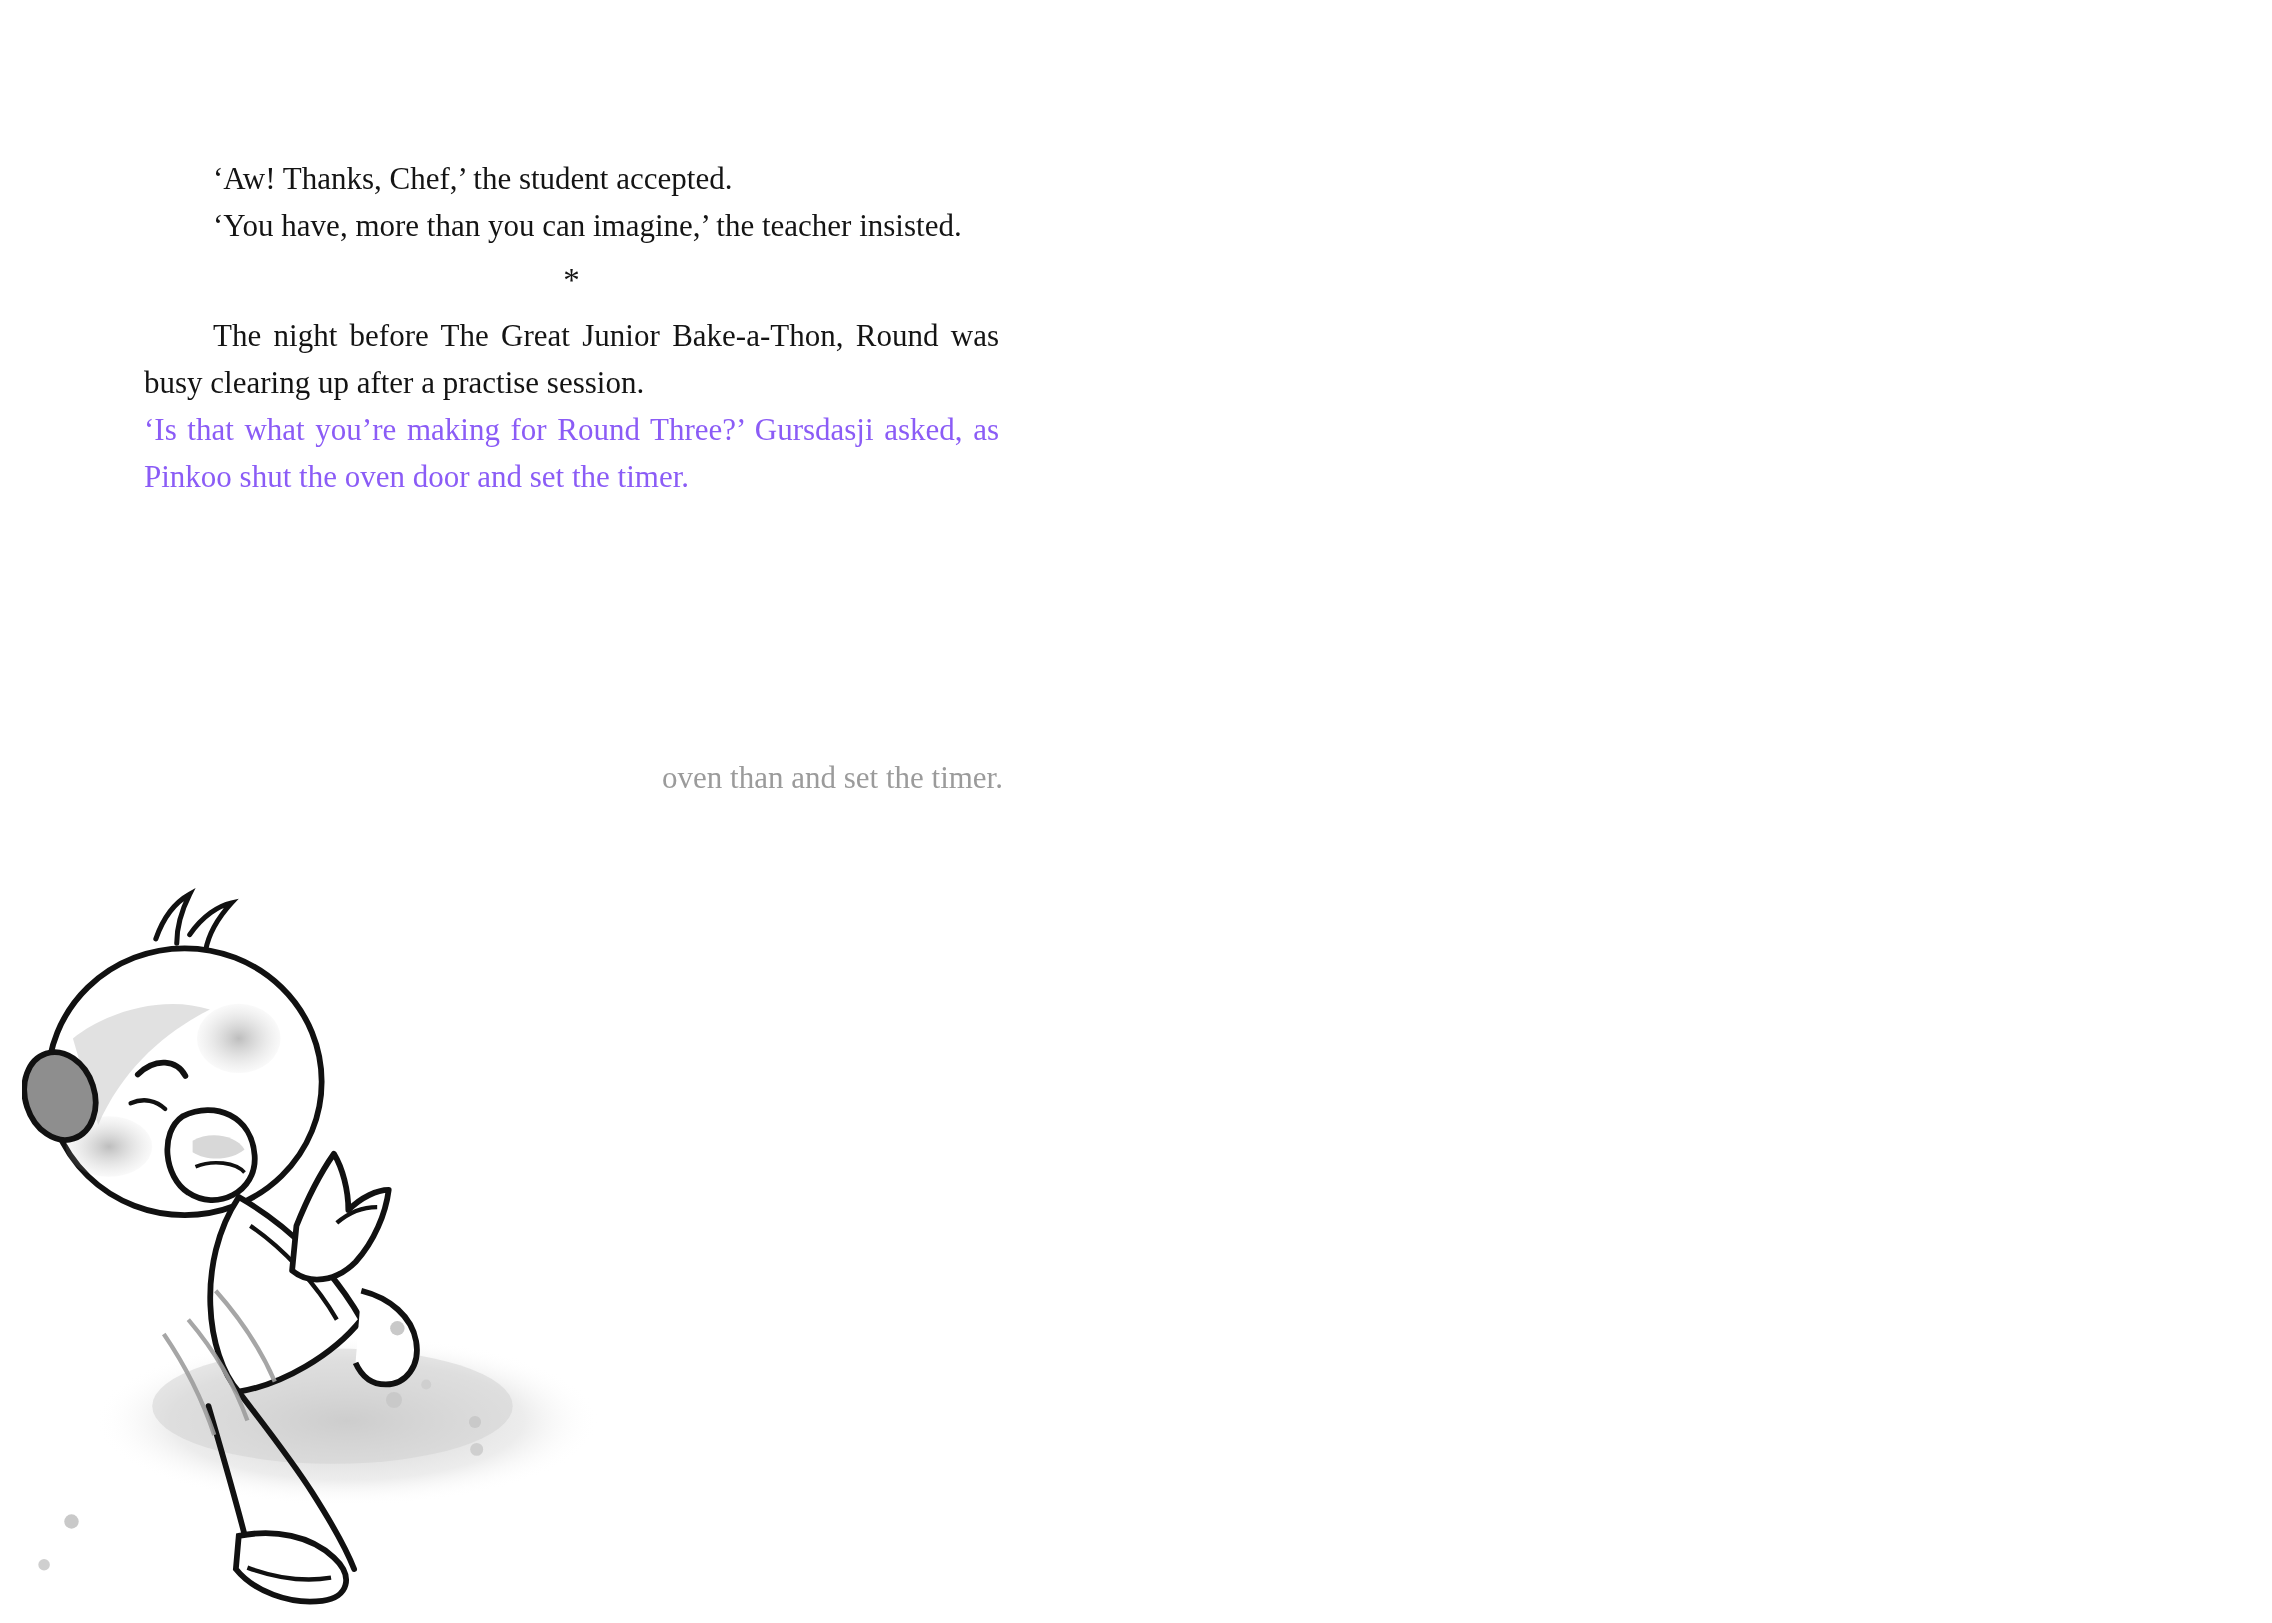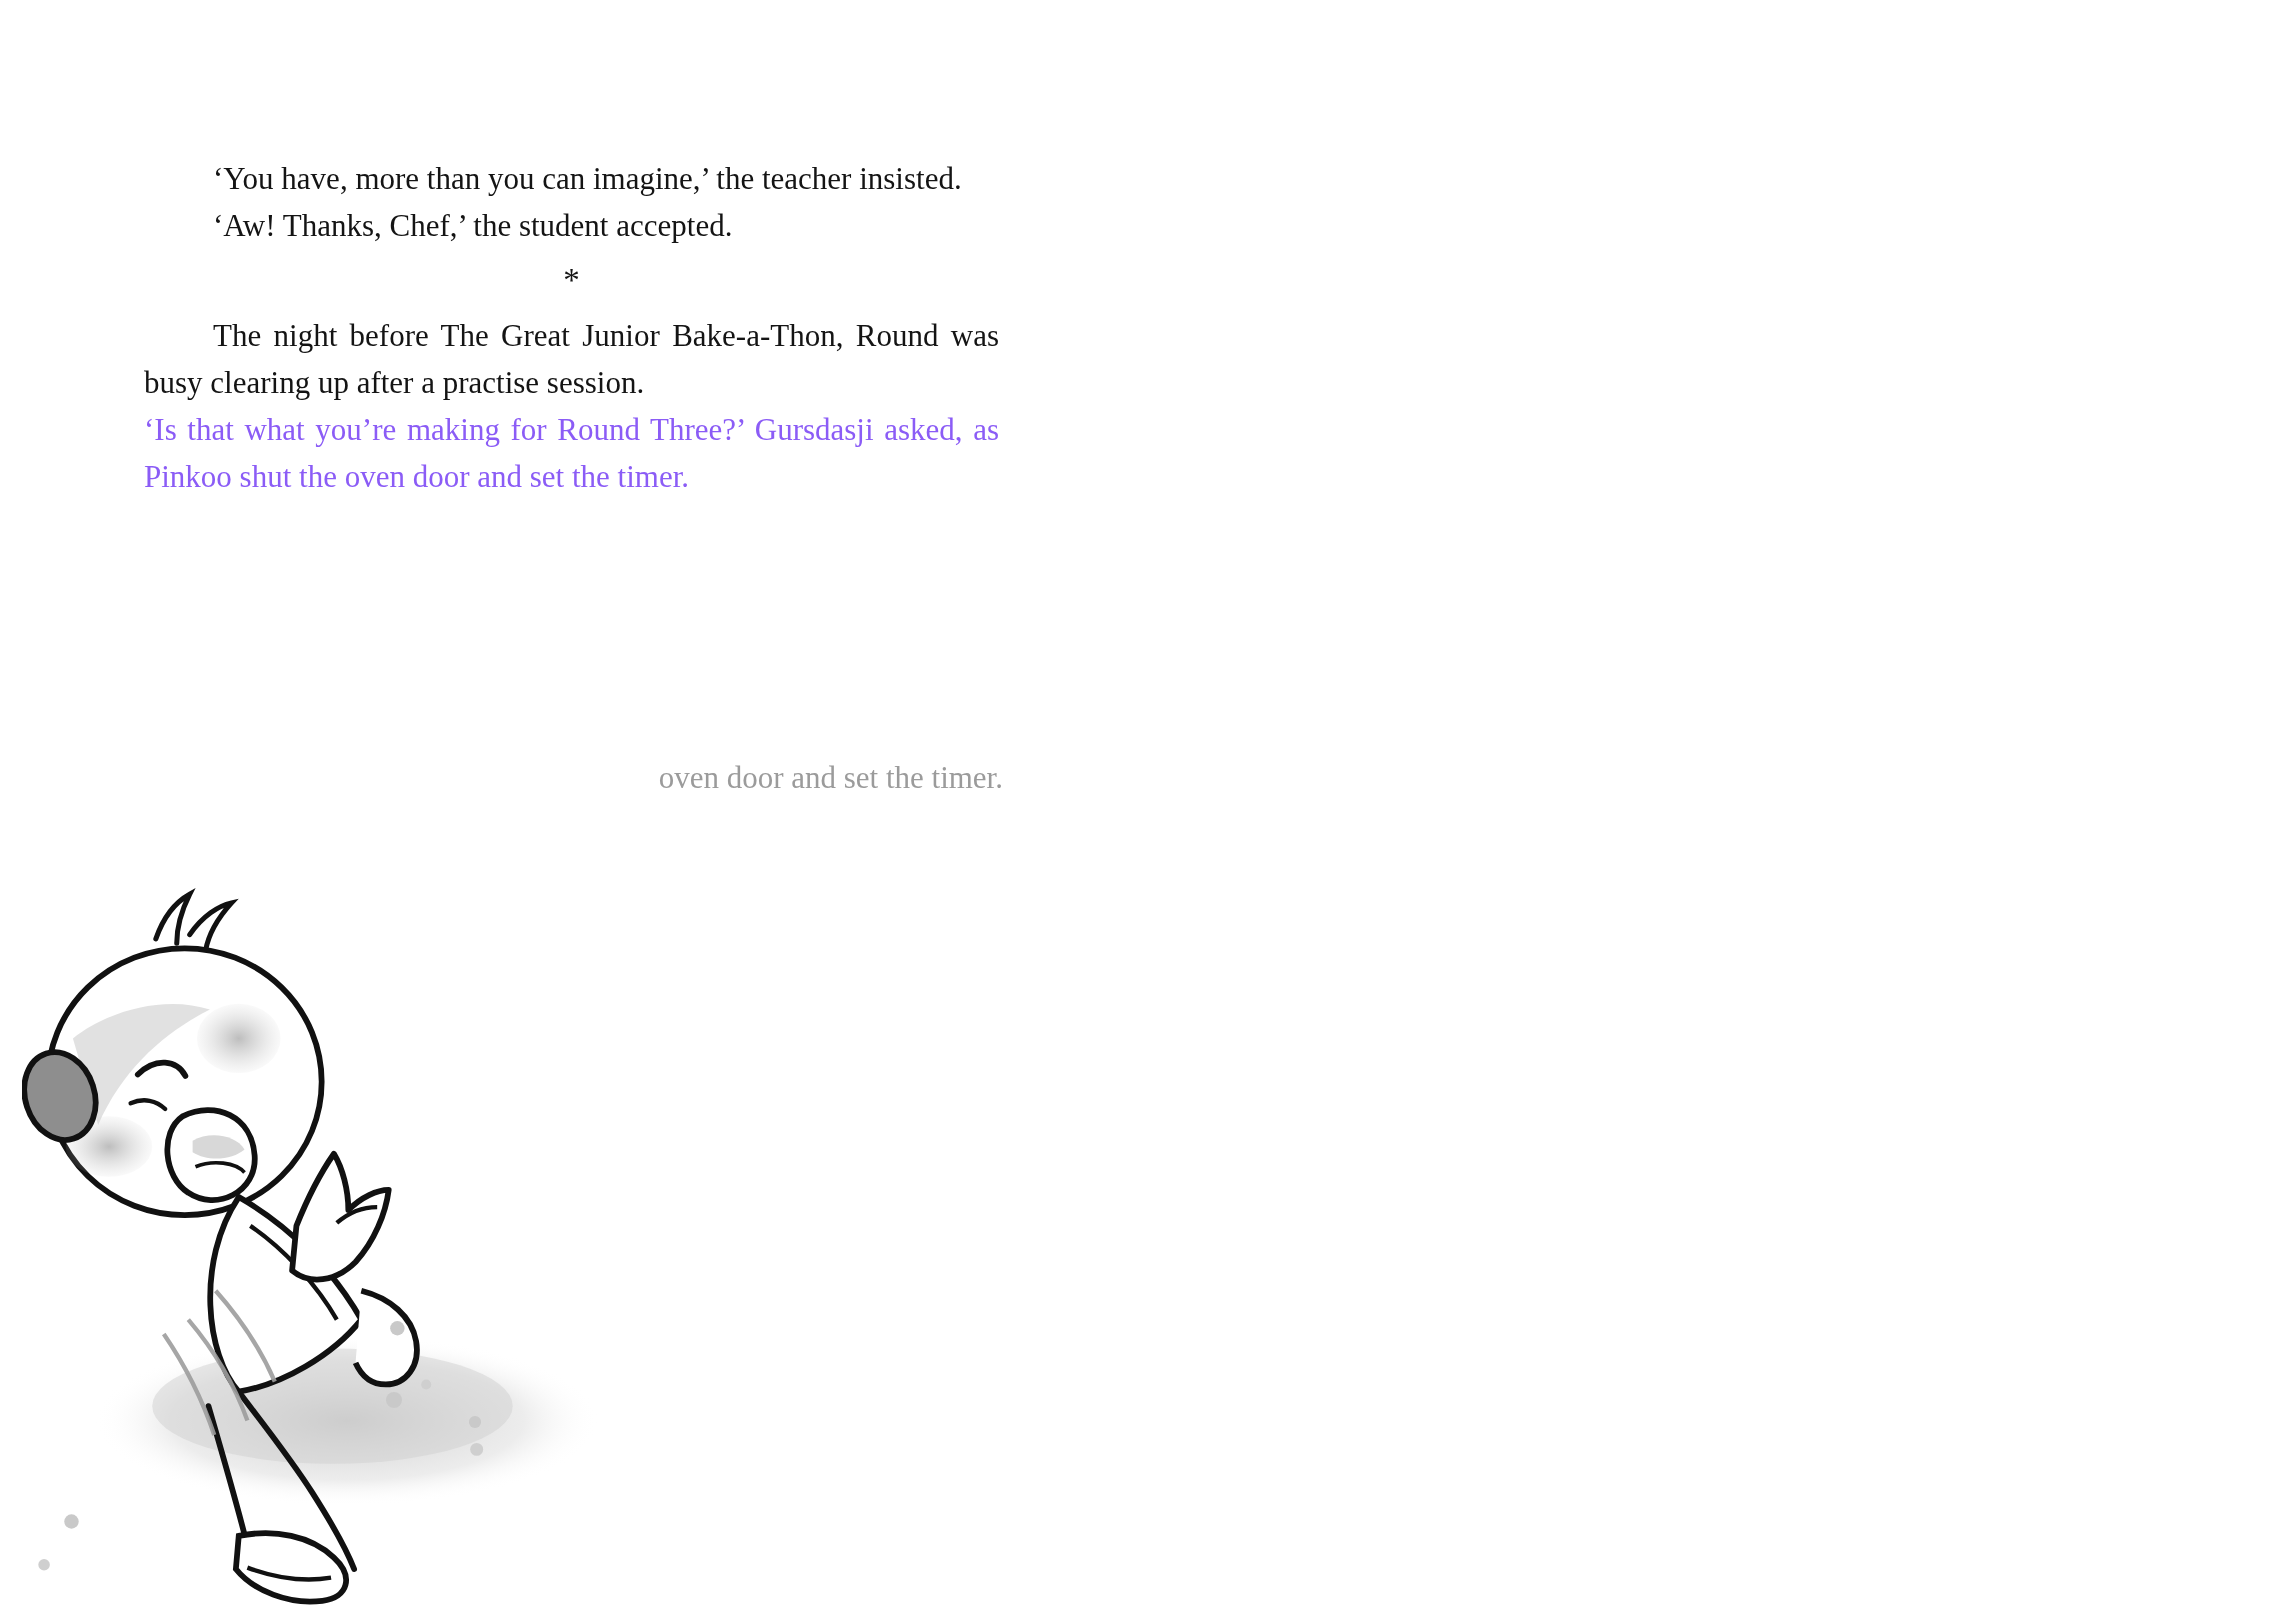--- a/index.html
+++ b/index.html
@@ -76,28 +76,28 @@
   .dot { position: absolute; border-radius: 50%; background: #c9c9c9; }
 </style>
 </head>
 <body>
 
 <div class="spread">
 
   <div class="page page-left">
 
     <div class="textblock tb-left">
+      <p class="indent dark">‘Aw! Thanks, Chef,’ the student accepted.</p>
       <p class="indent dark">‘You have, more than you can imagine,’ the teacher insisted.</p>
-      <p class="indent dark">‘Aw! Thanks, Chef,’ the student accepted.</p>
       <p class="center star dark">*</p>
       <p class="indent dark">The night before The Great Junior Bake-a-Thon, Round was busy clearing up after a practise session.</p>
       <p class="fade1">‘Is that what you’re making for Round Three?’ Gursdasji asked, as Pinkoo shut the oven door and set the timer.</p>
     </div>
 
-    <div class="wrap-right fade2" style="left:505px; top:754px; width:498px;">oven door and set the timer.</div>
+    <div class="wrap-right fade2" style="left:505px; top:754px; width:498px;">oven than and set the timer.</div>
 
     <svg class="illus" id="illus-bottom-left" viewBox="0 0 1100 1000" aria-hidden="true">
       <defs>
         <radialGradient id="shadowA" cx="50%" cy="50%" r="50%">
           <stop offset="0%" stop-color="#b9b9b9" stop-opacity="0.75"></stop>
           <stop offset="70%" stop-color="#d6d6d6" stop-opacity="0.45"></stop>
           <stop offset="100%" stop-color="#ffffff" stop-opacity="0"></stop>
         </radialGradient>
         <radialGradient id="blushA" cx="50%" cy="50%" r="50%">
           <stop offset="0%" stop-color="#9a9a9a" stop-opacity="0.65"></stop>

